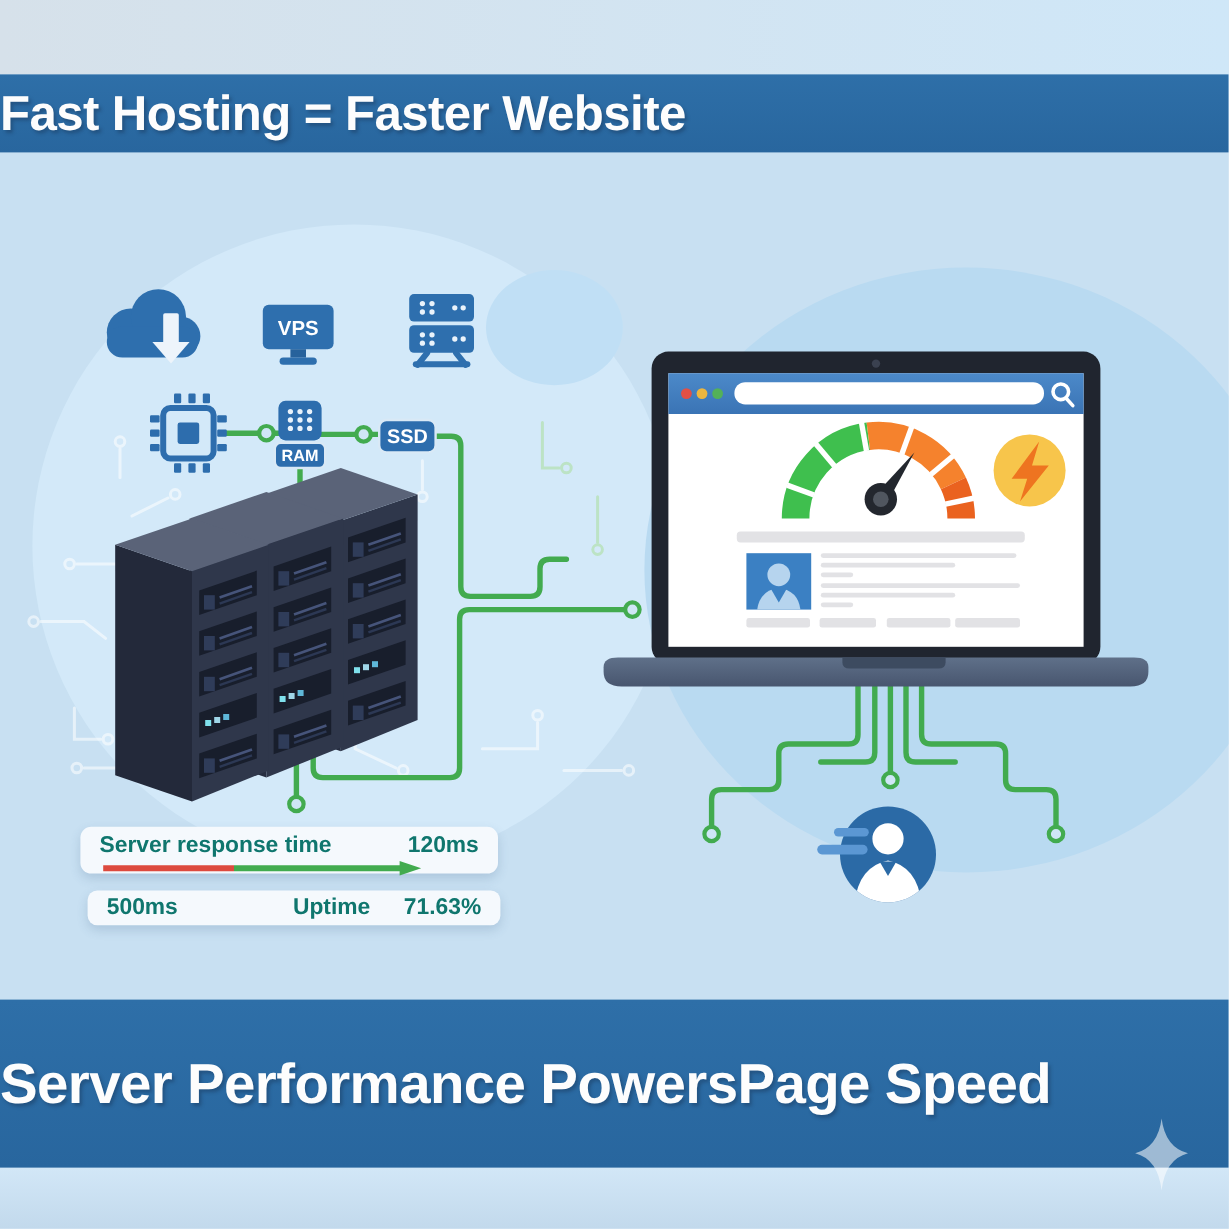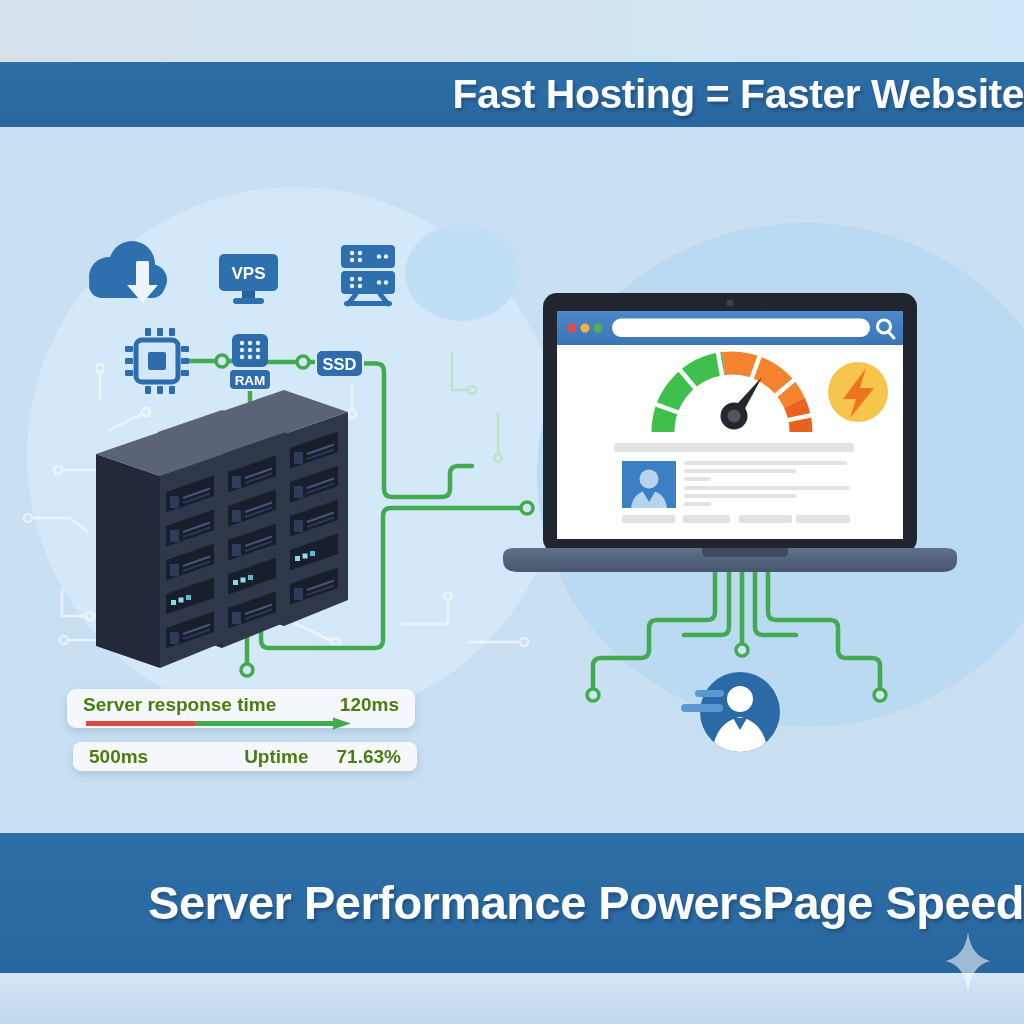--- a/index.html
+++ b/index.html
@@ -7,30 +7,30 @@
     position:relative;width:1024px;height:1024px;overflow:hidden;
     background:#c8e0f2;
     font-family:"Liberation Sans",sans-serif;
   }
   .strip-top{position:absolute;left:0;top:0;width:1024px;height:62px;
     background:linear-gradient(90deg,#d6e1ea 0%,#cfe7f8 100%);}
   .strip-bottom{position:absolute;left:0;top:973px;width:1024px;height:51px;
     background:linear-gradient(180deg,#d2e7f7 0%,#c2d9ec 100%);}
   .banner{position:absolute;left:0;width:1024px;color:#fdfdfd;
     background:linear-gradient(180deg,#2e6fa8 0%,#28669e 100%);
-    display:flex;align-items:center;justify-content:flex-end;
+    display:flex;align-items:center;justify-content:flex-start;
     font-weight:bold;letter-spacing:-.5px;
     text-shadow:2px 3px 3px rgba(20,40,70,.35);}
   .banner-top{top:62px;height:65px;font-size:41px;}
   .banner-bottom{top:833px;height:140px;font-size:47px;flex-direction:row;line-height:1.17;}
   .scene{position:absolute;left:0;top:0;}
   .scene text{font-family:"Liberation Sans",sans-serif;font-weight:bold;fill:#ffffff;}
   .card{position:absolute;background:#f5f9fd;border-radius:9px;
     box-shadow:0 4px 9px rgba(60,95,135,.20);
-    color:#4d7c0f;font-weight:bold;font-size:19px;}
+    color:#0f766e;font-weight:bold;font-size:19px;}
   .card1{left:67px;top:689px;width:348px;height:39px;padding:0;}
   .card1 .card-row{display:flex;justify-content:space-between;padding:5px 16px 0 16px;}
   .card1 svg{display:block;margin:1px 16px 0 16px;}
   .card2{left:73px;top:742px;width:344px;height:29px;display:flex;align-items:center;
     padding:0 16px;box-sizing:border-box;border-radius:8px;gap:20px;}
   .card2 .u-label{margin-left:auto;margin-right:8px;}
   .sparkle{position:absolute;left:935px;top:928px;z-index:6;}
 </style>
 </head>
 <body>

